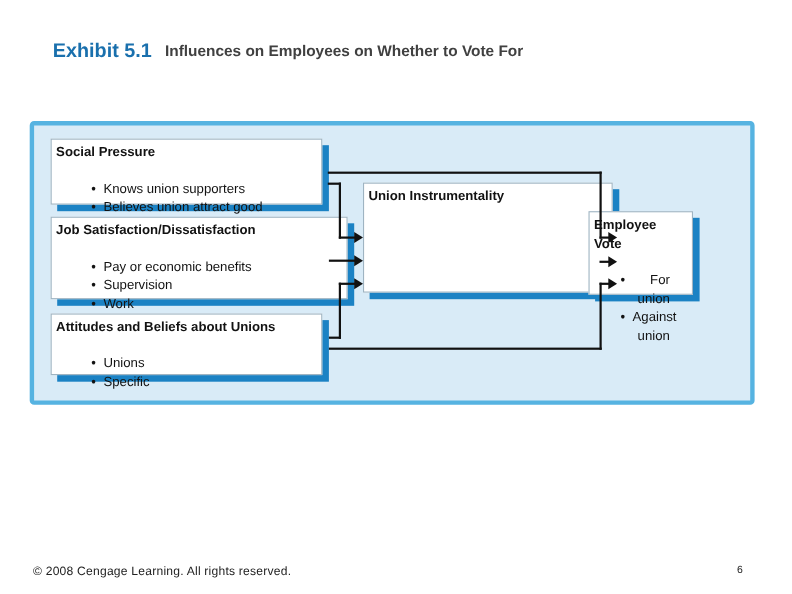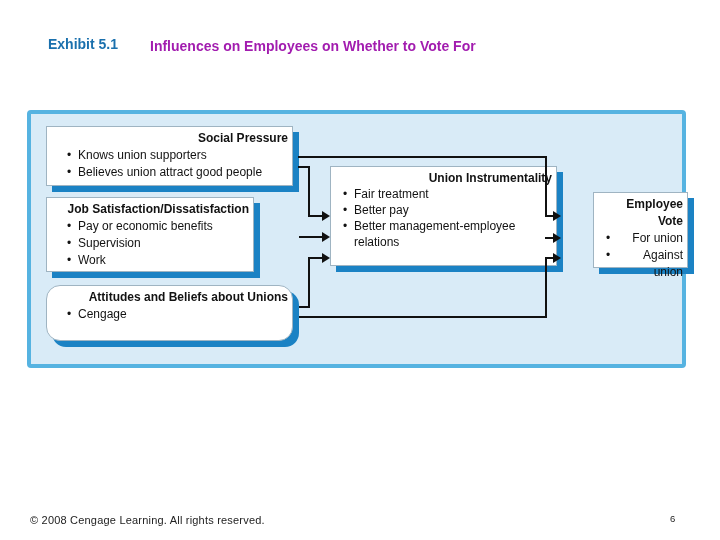--- a/index.html
+++ b/index.html
@@ -7,25 +7,25 @@
     position:relative;
     width:720px;height:540px;
     background:#ffffff;
     font-family:"Liberation Sans", sans-serif;
     overflow:hidden;
     margin:0 auto;
   }
   
   .exhibit-label{
     position:absolute;left:48px;top:36px;
-    color:#1a70ad;font-size:14px;font-weight:bold;
+    color:#1a70ad;font-size:18px;font-weight:bold;
   }
   .slide-title{
     position:absolute;left:150px;top:36px;
-    color:#a21caf;font-size:14px;font-weight:bold;line-height:20px;
+    color:#404040;font-size:14px;font-weight:bold;line-height:20px;
   }
   .slide-title span{display:block;}
   
   .panel{
     position:absolute;left:27px;top:110px;
     width:651px;height:250px;
     background:#d9ebf7;
     border:4px solid #56b3e1;
     border-radius:4px;
   }
@@ -33,31 +33,31 @@
   .dbox{
     position:absolute;
     background:#ffffff;
     border:1px solid #9fb4c2;
     box-shadow:6px 6px 0 #1b82c4;
     color:#121212;
     font-size:12px;line-height:17px;
     padding:3px 4px 2px 4px;
     box-sizing:border-box;
   }
-  .dbox .btitle{font-weight:bold;text-align:right;}
+  .dbox .btitle{font-weight:bold;text-align:left;}
   .dbox .lead{padding-left:2px;}
-  .dbox ul{list-style:none;margin:0;padding:0 0 0 16px;}
+  .dbox ul{list-style:none;margin:16px;padding:0 0 0 16px;}
   .dbox li{position:relative;padding-left:11px;}
   .dbox li::before{content:"\2022";position:absolute;left:0;top:0;}
   #box-sp{left:46px;top:126px;width:247px;height:60px;}
-  #box-js{left:46px;top:197px;width:208px;height:75px;}
-  #box-at{left:46px;top:285px;width:247px;height:56px;border-radius:14px;}
+  #box-js{left:46px;top:197px;width:270px;height:75px;}
+  #box-at{left:46px;top:285px;width:247px;height:56px;}
   #box-ui{left:330px;top:166px;width:227px;height:100px;line-height:16px;}
   #box-ui ul{padding-left:8px;}
-  #box-ev{left:593px;top:192px;width:95px;height:76px;}
+  #box-ev{left:535px;top:192px;width:95px;height:76px;}
   #box-ev ul{padding-left:8px;text-align:right;}
   
   .hline,.vline{position:absolute;background:#111111;}
   .hline{height:2px;}
   .vline{width:2px;}
   .arrow{
     position:absolute;width:0;height:0;
     border-top:5px solid transparent;
     border-bottom:5px solid transparent;
     border-left:8px solid #111111;
@@ -97,31 +97,27 @@
     <ul>
       <li>Pay or economic benefits</li>
       <li>Supervision</li>
       <li>Work</li>
     </ul>
   </div>
 
   <div class="dbox" id="box-at">
     <div class="btitle">Attitudes and Beliefs about Unions</div>
     <ul>
-      <li>Cengage</li>
+      <li>Unions</li>
+      <li>Specific</li>
     </ul>
   </div>
 
   <div class="dbox" id="box-ui">
     <div class="btitle">Union Instrumentality</div>
-    <ul>
-      <li>Fair treatment</li>
-      <li>Better pay</li>
-      <li>Better management-employee relations</li>
-    </ul>
   </div>
 
   <div class="dbox" id="box-ev">
     <div class="btitle">Employee Vote</div>
     <ul>
       <li>For union</li>
       <li>Against union</li>
     </ul>
   </div>
 

